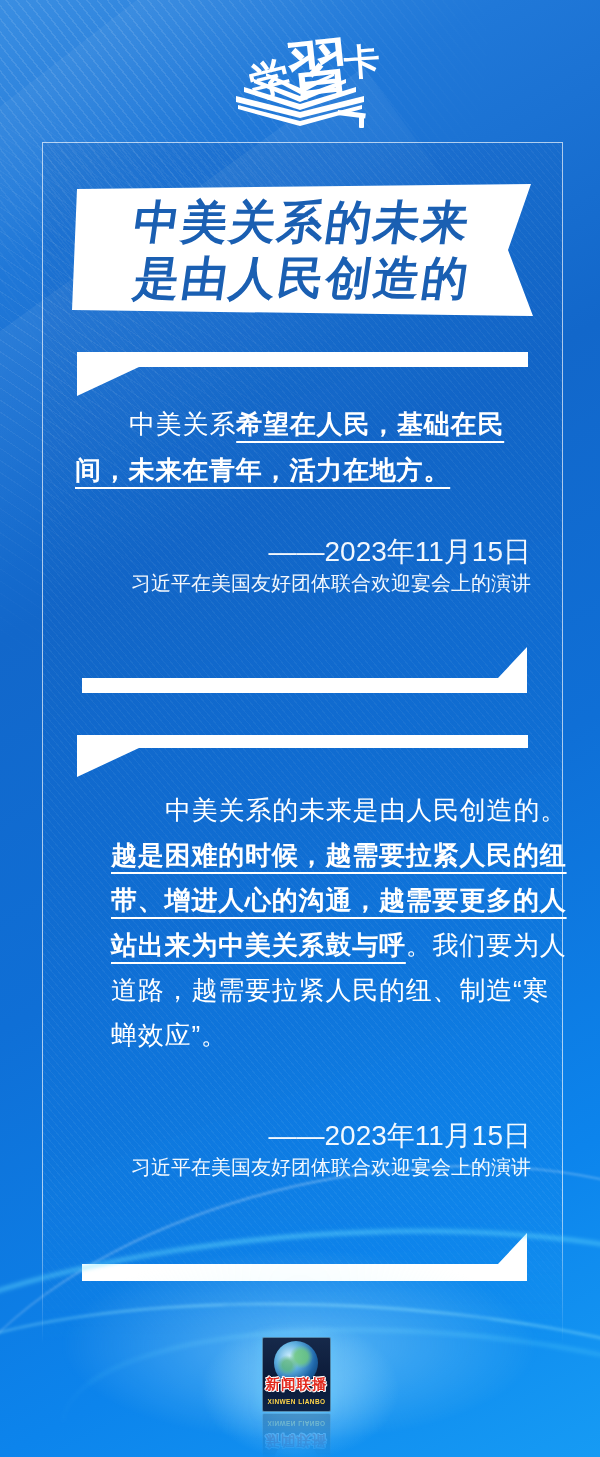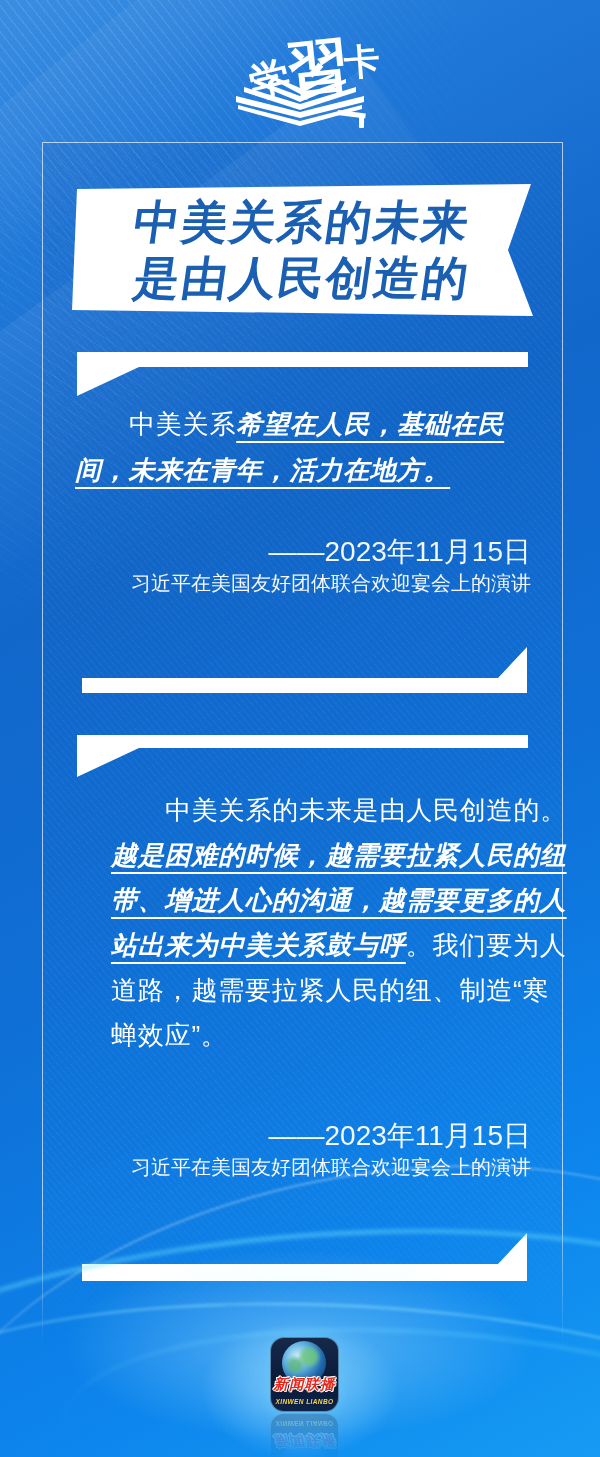--- a/index.html
+++ b/index.html
@@ -57,30 +57,30 @@
   .open2{left:77px;top:735px;width:451px;height:42px;clip-path:polygon(0 0,451px 0,451px 13px,62px 13px,0 42px);}
   .close2{left:82px;top:1233px;width:445px;height:48px;clip-path:polygon(0 31px,416px 31px,445px 0,445px 48px,0 48px);}
   
   .quote{color:#fff;font-size:26px;letter-spacing:.8px;}
   .q1{left:75px;top:401px;width:458px;}
   .q1 .qline{line-height:46px;}
   .q2{left:75px;top:788px;width:458px;margin-left:36px;}
   .q2 .qline{line-height:45px;}
   .qline{white-space:nowrap;}
   .indent{padding-left:54px;}
-  .bu{font-weight:700;text-decoration:underline;text-decoration-thickness:2px;text-underline-offset:8px;font-style:italic;}
+  .bu{font-weight:700;text-decoration:underline;text-decoration-thickness:2px;text-underline-offset:8px;}
   .reg{font-weight:400;}
   .attr{left:75px;width:456px;text-align:right;color:rgba(255,255,255,.95);}
   .a1{top:536px;} .a2{top:1120px;}
   .attr-date{font-size:28px;line-height:32px;}
   .attr-src{font-size:20px;line-height:30px;}
   
-  .app-icon{position:absolute;left:270px;top:1337px;width:67px;height:73px;border-radius:14px;
+  .app-icon{position:absolute;left:262px;top:1337px;width:67px;height:73px;border-radius:2px;
     background:linear-gradient(180deg,#16294a,#0b1a38 58%,#0e2346);
-    border:1px solid rgba(140,220,255,.55);box-shadow:0 0 12px rgba(90,200,255,.55);overflow:hidden;font-style:italic;}
+    border:1px solid rgba(140,220,255,.55);box-shadow:0 0 12px rgba(90,200,255,.55);overflow:hidden;}
   .globe{position:absolute;left:11px;top:3px;width:44px;height:44px;border-radius:50%;
     background:
       radial-gradient(circle at 62% 36%,rgba(110,200,120,.8) 0 16%,transparent 30%),
       radial-gradient(circle at 30% 55%,rgba(90,180,110,.7) 0 12%,transparent 26%),
       radial-gradient(circle at 35% 35%,#cdeeff 0%,#5fb0e0 34%,#1e66a8 64%,#0a2e58 100%);}
   .app-title{position:absolute;left:0;top:37px;width:100%;text-align:center;font-size:14.5px;font-weight:800;
     color:#e3291d;letter-spacing:1px;white-space:nowrap;
     text-shadow:1px 0 0 #fff,-1px 0 0 #fff,0 1px 0 #fff,0 -1px 0 #fff,1px 1px 0 #fff,-1px -1px 0 #fff;}
   .app-sub{position:absolute;left:0;bottom:6px;width:100%;text-align:center;font-size:6.5px;font-weight:700;
     color:#ffd54a;letter-spacing:.4px;white-space:nowrap;}

